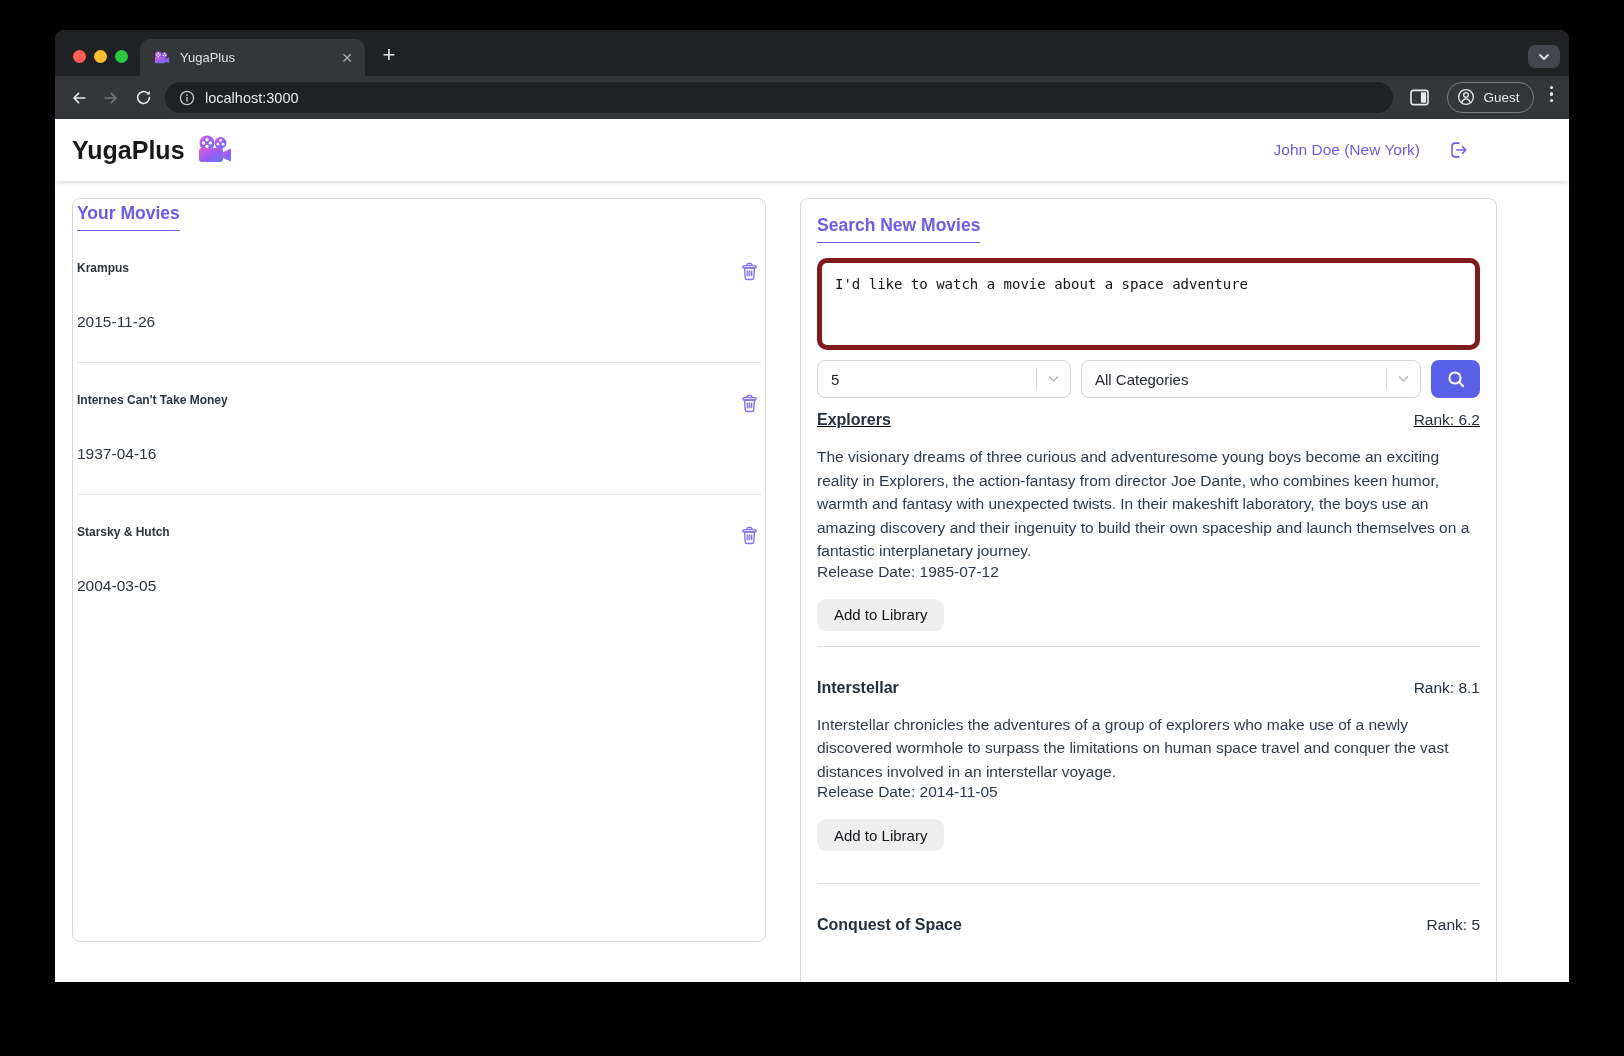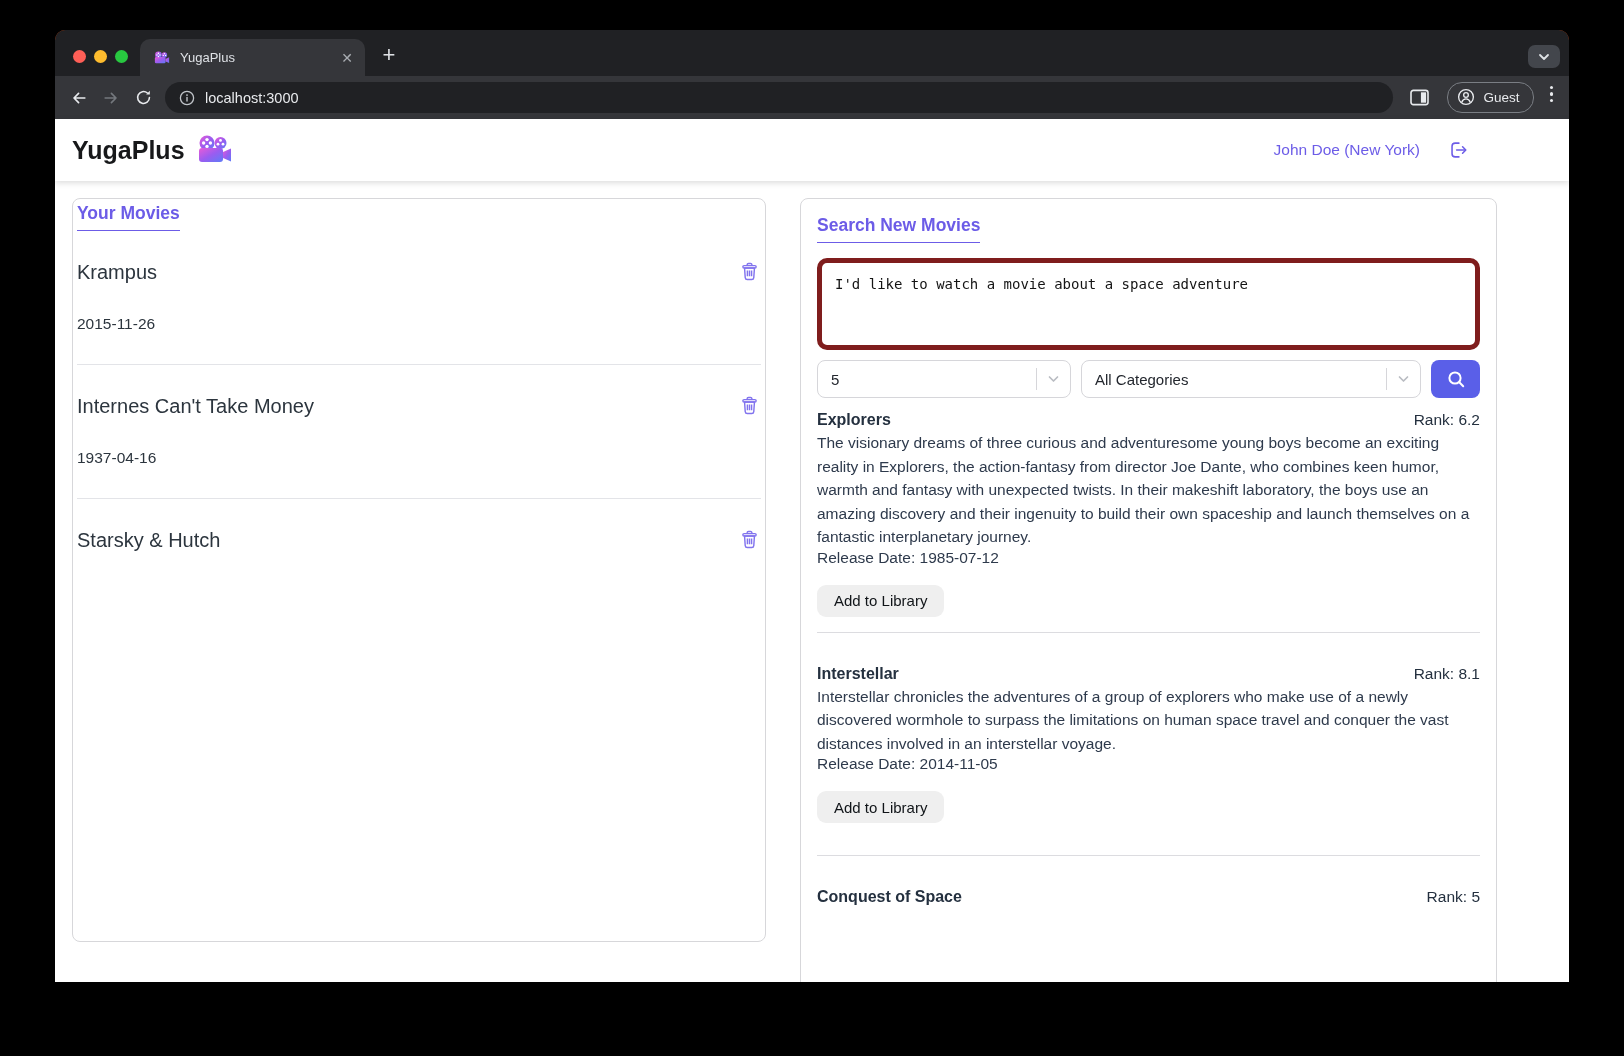--- a/index.html
+++ b/index.html
@@ -45,44 +45,44 @@
   .main{display:flex;gap:34px;padding:17px 72px 0 17px;background:#fff;height:801px;box-sizing:border-box;
         align-items:flex-start;overflow:hidden;}
   .card{background:#fff;border:1px solid #d7d7da;border-radius:8px;box-sizing:border-box;}
   .card.left{flex:none;width:694px;height:744px;padding:4px;}
   .card.right{flex:1;min-height:860px;padding:16px 16px 24px;}
   .panel-title{display:inline-block;color:#6c5ce7;font-size:17.5px;font-weight:bold;
                border-bottom:1.5px solid #6c5ce7;padding-bottom:6px;}
 
   .movie{margin-top:30px;}
   .movie-head{display:flex;justify-content:space-between;align-items:flex-start;}
-  .movie-title{font-weight:normal;font-size:20px;color:#2c353e;}
+  .movie-title{font-weight:bold;font-size:12px;color:#2c353e;}
   .trash{padding:0 2px;display:flex;}
   .movie-date{margin-top:31px;font-size:15.5px;color:#2c353e;}
   .mdivider{border-bottom:1px solid #e3e4e8;margin-top:31px;}
 
   .search-box{display:block;margin-top:15px;width:100%;height:92px;box-sizing:border-box;resize:none;
               border:5px solid #7f1d1d;border-radius:10px;padding:11px 13px;color:#141414;
               font-family:"DejaVu Sans Mono",monospace;font-size:14px;line-height:1.45;background:#fff;outline:none;}
   .controls{display:flex;margin-top:10px;gap:10px;}
   .select{height:38px;border:1px solid #d6d6da;border-radius:8px;display:flex;align-items:center;
           padding-left:13px;font-size:15px;color:#23272e;box-sizing:border-box;background:#fff;}
   .select .val{flex:1;}
   .select .sep{width:1px;height:22px;background:#d6d6da;}
   .select .chv{width:33px;display:flex;align-items:center;justify-content:center;}
   .select.limit{width:254px;flex:none;}
   .select.cat{flex:1;}
   .search-btn{flex:none;width:49px;height:38px;background:#5a5fe8;border:none;border-radius:8px;
               display:flex;align-items:center;justify-content:center;}
 
   .result-head{display:flex;justify-content:space-between;align-items:baseline;margin-top:32px;}
-  .result-head.first{margin-top:13px;}
+  .result-head.first{margin-top:13px;text-decoration:underline;}
   .result-title{font-weight:bold;font-size:16px;color:#24303f;}
   .result-rank{font-size:15.5px;color:#24303f;}
-  .result-desc{margin-top:2px;font-size:15.5px;line-height:23.5px;color:#2e3a4c;}
+  .result-desc{margin-top:16px;font-size:15.5px;line-height:23.5px;color:#2e3a4c;}
   .result-release{font-size:15.5px;color:#2e3a4c;}
   .add-btn{margin-top:18px;height:32px;padding:0 17px;background:#efefef;border:none;border-radius:9px;
            font-size:15px;color:#101418;font-family:"Liberation Sans",sans-serif;display:inline-block;}
   .rdivider{border-bottom:1px solid #dcdce0;}
   .rdivider.d1{margin-top:15px;}
   .rdivider.d2{margin-top:32px;}
   .result-head.last{}
 </style>
 </head>
 <body>
@@ -271,20 +271,21 @@
               <svg width="19" height="21" viewBox="0 0 20 22">
                   <g stroke="#8274ee" stroke-width="1.5" fill="none" stroke-linejoin="round">
                     <rect x="3" y="4.8" width="14" height="2.6" rx="1.3"></rect>
                     <path d="M7.5 4.8V4a1.5 1.5 0 0 1 1.5-1.5h2A1.5 1.5 0 0 1 12.5 4v.8"></path>
                     <path d="M4.8 7.4h10.4l-.7 10a2.2 2.2 0 0 1-2.2 2H7.7a2.2 2.2 0 0 1-2.2-2z"></path>
                     <path d="M7.8 10v6M10 10v6M12.2 10v6"></path>
                   </g>
                 </svg>
             </span>
           </div>
+          <div class="movie-date">2004-03-05</div>
         </div>
       </div>
 
       <div class="card right">
         <span class="panel-title">Search New Movies</span>
 
         <textarea class="search-box" spellcheck="false" style="">I'd like to watch a movie about a space adventure</textarea>
 
         <div class="controls">
           <div class="select limit">

